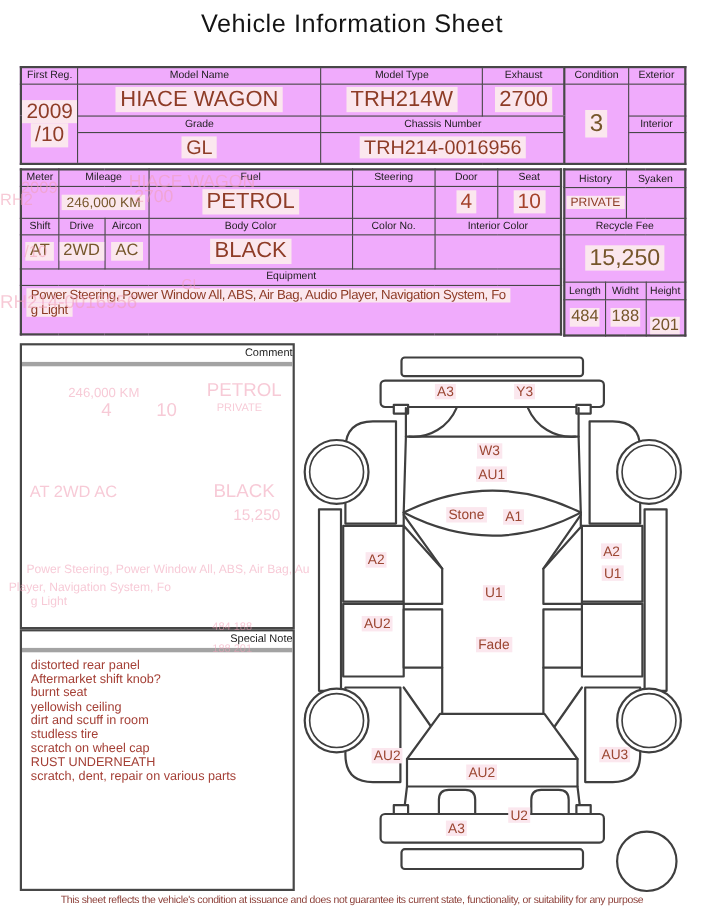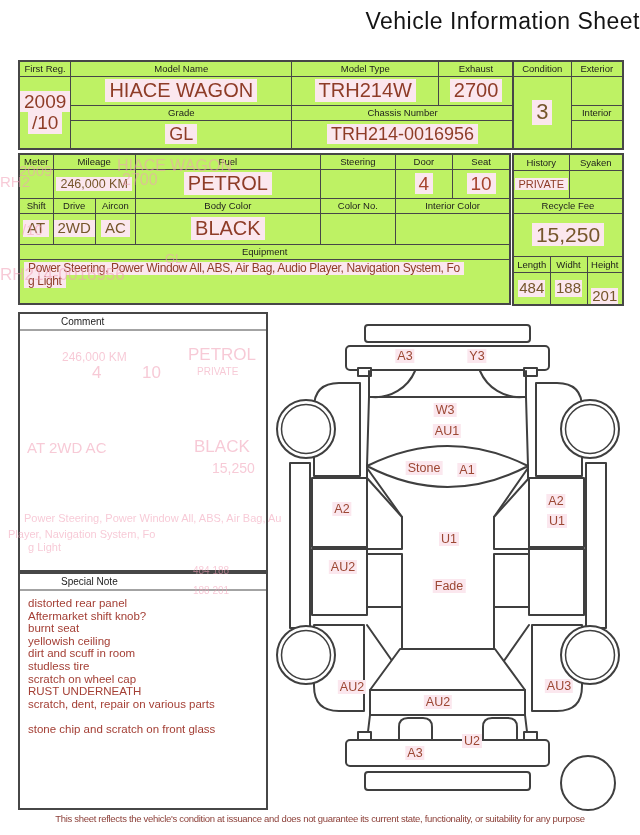--- a/index.html
+++ b/index.html
@@ -1,30 +1,30 @@
 <!DOCTYPE html>
 <html><head>
 <meta charset="utf-8">
 <style>
   html,body{margin:0;padding:0;background:#ffffff;}
   body{font-family:"Liberation Sans","DejaVu Sans",sans-serif;}
   #sheet{position:relative;width:640px;height:835px;background:#fff;overflow:hidden;}
   .abs{position:absolute;}
-  h1.title{position:absolute;left:0;top:8px;width:640px;margin:0;text-align:right;
+  h1.title{position:absolute;left:0;top:8px;width:640px;margin:0;text-align:center;
     font-size:23px;font-weight:500;letter-spacing:.5px;color:#141414;}
-  table.tbl{border-collapse:collapse;table-layout:fixed;border:2px solid #474747;background:#bef264;}
+  table.tbl{border-collapse:collapse;table-layout:fixed;border:2px solid #474747;background:#f0abfc;}
   table.tbl td{border:1px solid #474747;padding:0;margin:0;text-align:center;vertical-align:middle;
     font-size:9.5px;color:#1c1c1c;overflow:hidden;white-space:nowrap;}
   .r15{height:15px}.r16{height:16px}.r28{height:28px}.r29{height:29px}.r31{height:31px}
   .r32{height:32px}.r43{height:43px}.r45{height:45px}
   .val{display:inline-block;background:#fbe7ee;padding:0 4px;line-height:1.12;}
   .red{color:#8e3c27}.brown{color:#76562b}.red2{color:#a5432c}
   .panel{position:absolute;border:2px solid #474747;background:#fff;}
-  .panel-hdr{height:15px;line-height:15px;text-align:left;font-size:10px;color:#1c1c1c;
-    border-bottom:2px solid #a3a3a3;padding-left:41px;}
+  .panel-hdr{height:15px;line-height:15px;text-align:right;font-size:10px;color:#1c1c1c;
+    border-bottom:4px solid #a3a3a3;}
   .notes{padding:6px 8px;text-align:left;font-size:11.5px;line-height:12.6px;color:#a43f35;}
   .note-line{min-height:12.6px;white-space:nowrap;}
   #diagram{position:absolute;left:272px;top:313px;width:370px;height:500px;}
   #diagram svg{position:absolute;left:0;top:0;}
   .dlabel{position:absolute;transform:translate(-50%,-50%);font-size:12.5px;line-height:14px;
     color:#9c4733;background:#fbe7ee;padding:0 2px;white-space:nowrap;}
   .ghost{position:absolute;color:#f19fb6;opacity:.55;white-space:nowrap;z-index:3;line-height:1;}
   .disclaimer{position:absolute;left:10px;top:813px;width:620px;text-align:center;
     font-size:9.5px;letter-spacing:-0.3px;color:#8c3f38;}
   .eqline{white-space:nowrap;letter-spacing:-0.35px;}
@@ -201,21 +201,20 @@
       <div class="note-line">distorted rear panel</div>
       <div class="note-line">Aftermarket shift knob?</div>
       <div class="note-line">burnt seat</div>
       <div class="note-line">yellowish ceiling</div>
       <div class="note-line">dirt and scuff in room</div>
       <div class="note-line">studless tire</div>
       <div class="note-line">scratch on wheel cap</div>
       <div class="note-line">RUST UNDERNEATH</div>
       <div class="note-line">scratch, dent, repair on various parts</div>
       <div class="note-line"></div>
-      <div class="note-line">stone chip and scratch on front glass</div>
     </div>
   </div>
 
   <div id="diagram">
     <svg width="370" height="500" viewBox="0 0 370 500">
       <g fill="#ffffff" stroke="#3f3f3f" stroke-width="2" stroke-linejoin="round" stroke-linecap="round">
 
         <rect x="93" y="12" width="165" height="17" rx="3"></rect>
         <rect x="74" y="33" width="203" height="24" rx="4"></rect>
         <rect x="86" y="55" width="13" height="8"></rect>

